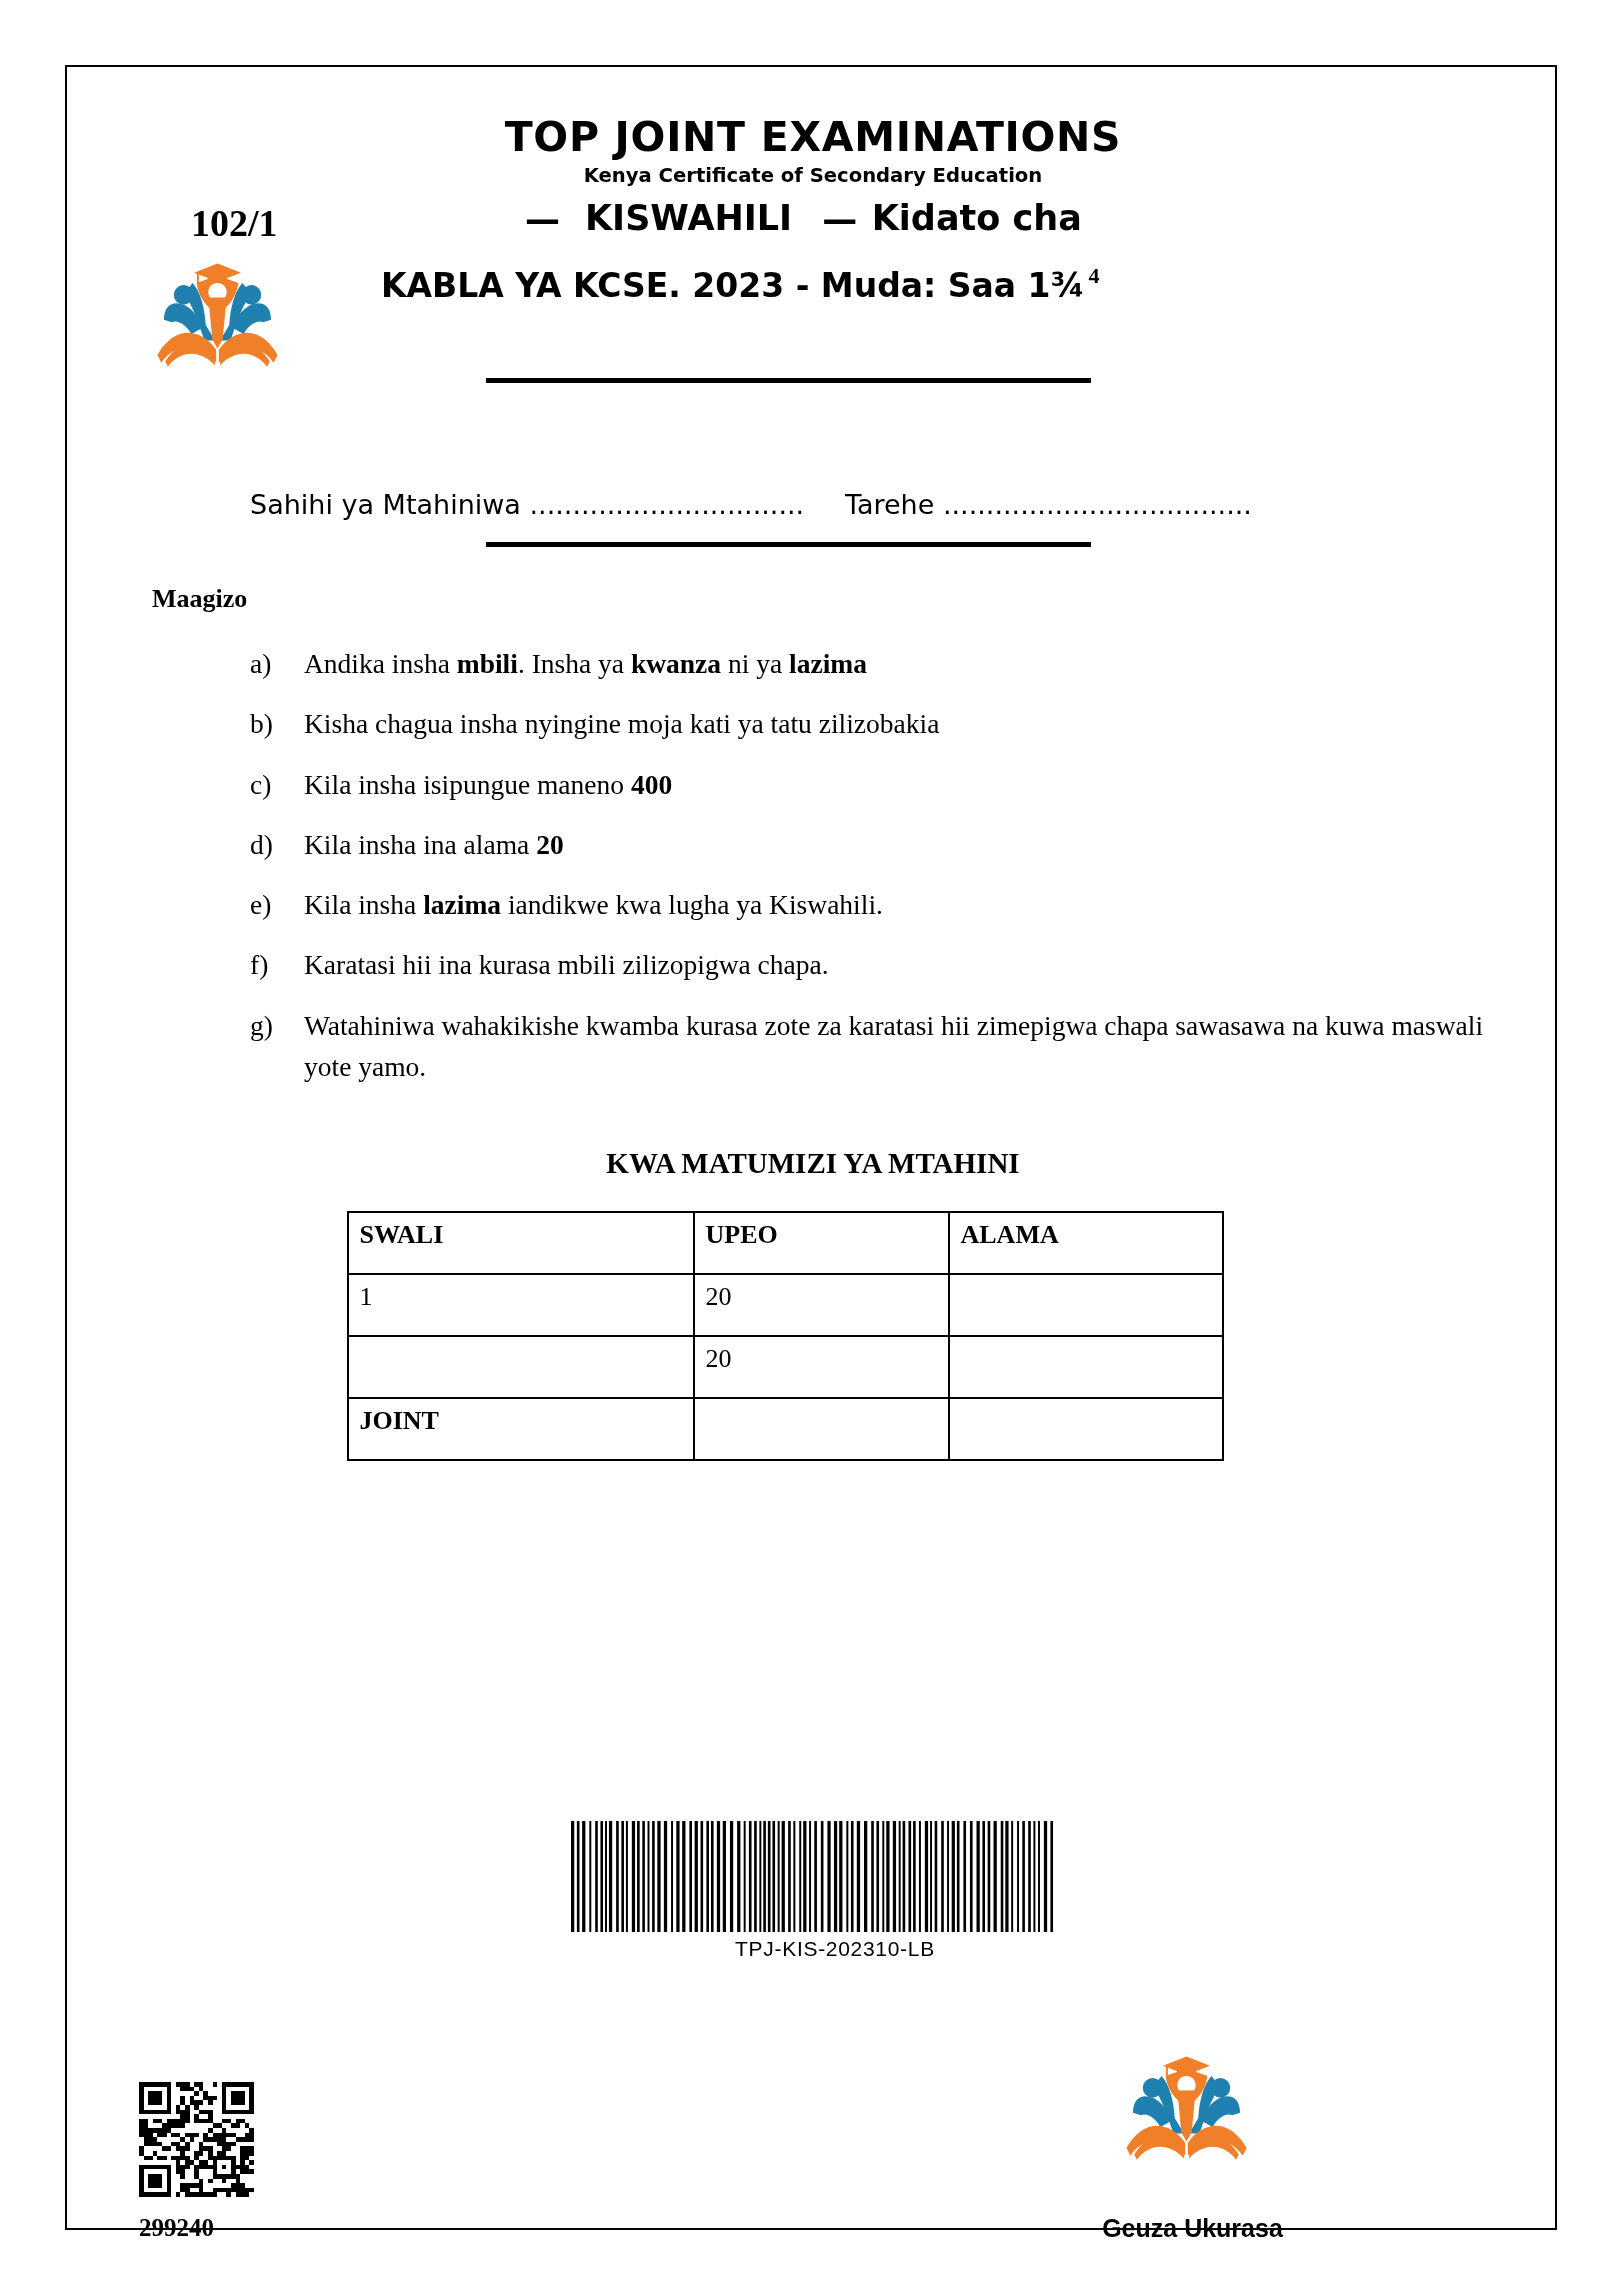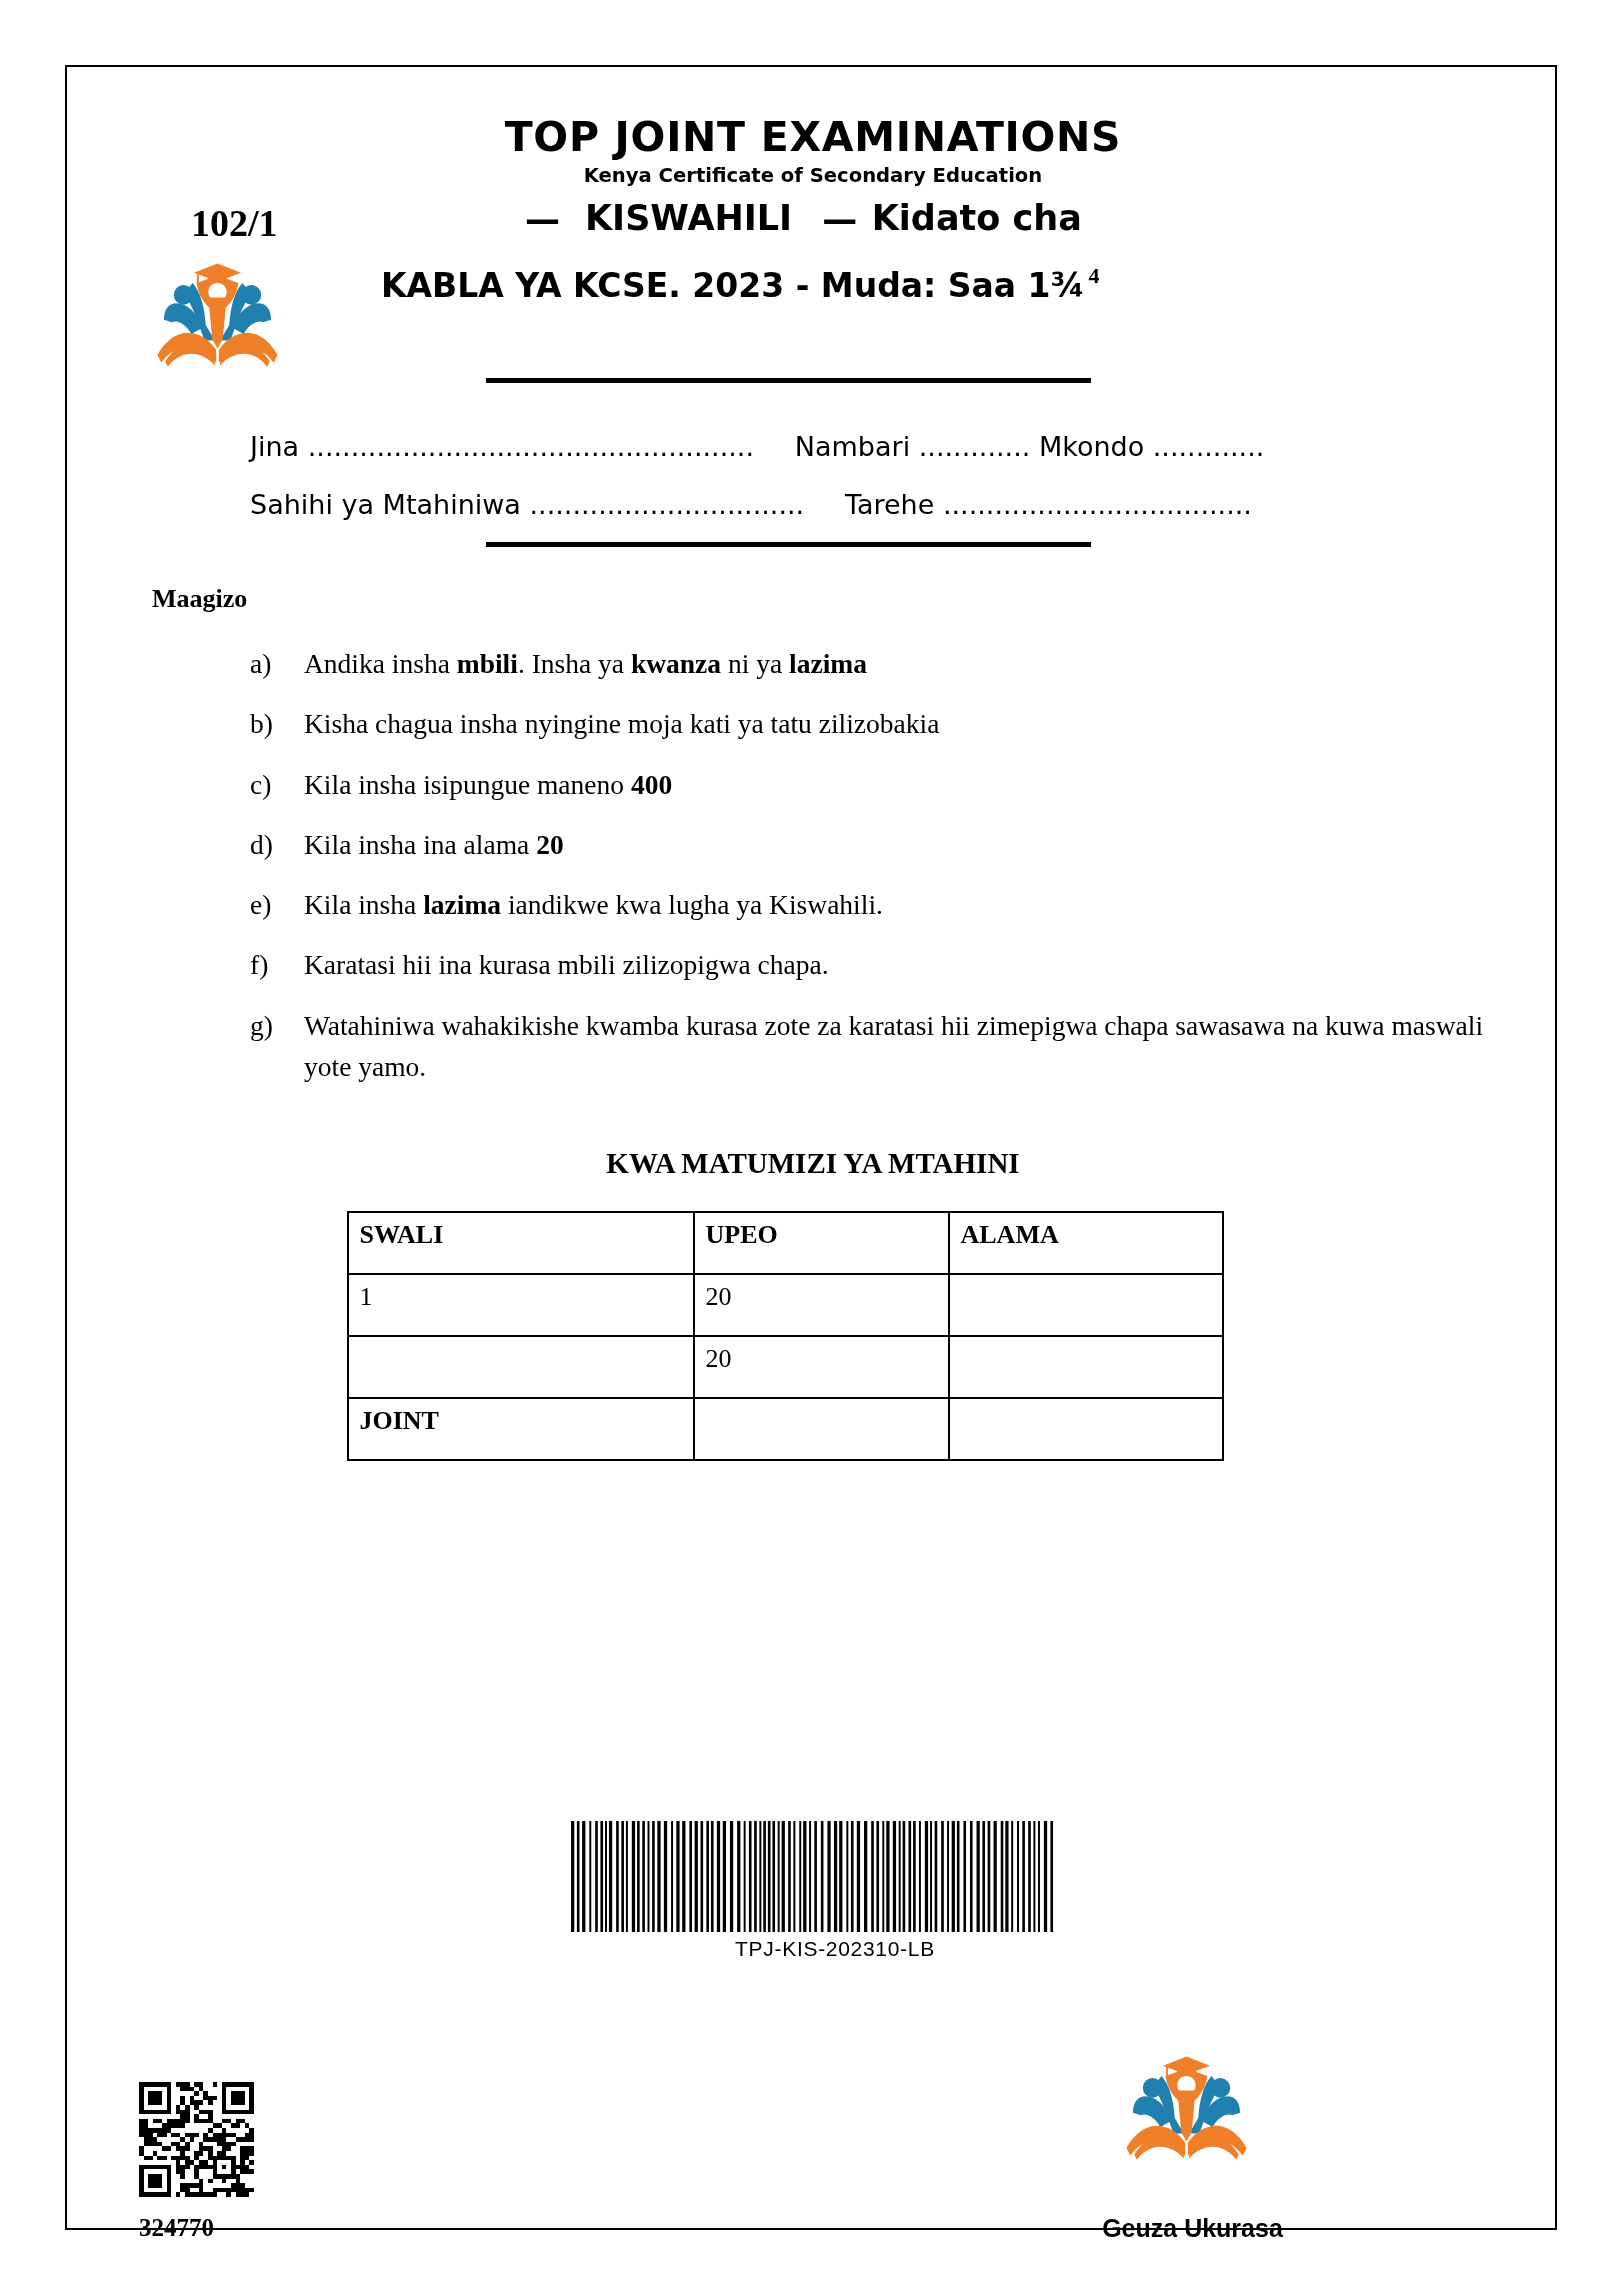--- a/index.html
+++ b/index.html
@@ -328,29 +328,20 @@
         <path d="M192 150 C166 104 126 108 102 142 L102 162 C126 132 164 130 186 162 Z" fill="#F07F2A"></path>
         <path d="M20 160 C42 124 74 126 96 152 L96 166 C74 142 44 142 24 168 Z" fill="#F07F2A"></path>
         <path d="M180 160 C158 124 126 126 104 152 L104 166 C126 142 156 142 176 168 Z" fill="#F07F2A"></path>
       </g>
     </svg>
   </div>
 
   <div id="details-block">
     <div class="rule" id="rule-top"></div>
 
-    <div class="detail-row" id="detail-row-1">
-      <span>Jina</span>
-      <span>....................................................</span>
-      <span class="gap"></span>
-      <span>Nambari</span>
-      <span>.............</span>
-      <span>Mkondo</span>
-      <span>.............</span>
-    </div>
 
     <div class="detail-row" id="detail-row-2">
       <span>Sahihi ya Mtahiniwa</span>
       <span>................................</span>
       <span class="gap"></span>
       <span>Tarehe</span>
       <span>....................................</span>
     </div>
 
     <div class="rule" id="rule-bottom"></div>
@@ -831,21 +822,21 @@
           <rect x="14" y="24" width="1" height="1"></rect>
           <rect x="15" y="24" width="1" height="1"></rect>
           <rect x="16" y="24" width="1" height="1"></rect>
           <rect x="19" y="24" width="1" height="1"></rect>
           <rect x="21" y="24" width="1" height="1"></rect>
           <rect x="22" y="24" width="1" height="1"></rect>
           <rect x="23" y="24" width="1" height="1"></rect>
         </g>
     </svg>
 
-    <div id="footer-code">324770</div>
+    <div id="footer-code">299240</div>
 
     <svg id="footer-logo" class="logo" viewBox="0 0 200 170">
       <g>
         <circle cx="48" cy="58" r="15" fill="#2080B0"></circle>
         <path d="M18 96 C18 72 34 66 50 74 C62 80 72 94 78 108 L60 118 C52 104 40 96 30 100 Z" fill="#2080B0"></path>
         <circle cx="152" cy="58" r="15" fill="#2080B0"></circle>
         <path d="M182 96 C182 72 166 66 150 74 C138 80 128 94 122 108 L140 118 C148 104 160 96 170 100 Z" fill="#2080B0"></path>
         <path d="M62 40 C74 54 80 76 82 104 L96 128 L80 128 C70 98 60 70 48 56 Z" fill="#2080B0"></path>
         <path d="M138 40 C126 54 120 76 118 104 L104 128 L120 128 C130 98 140 70 152 56 Z" fill="#2080B0"></path>
         <path d="M100 40 C92 40 86 46 86 54 C86 60 90 66 96 68 L90 80 C78 70 70 56 68 40

